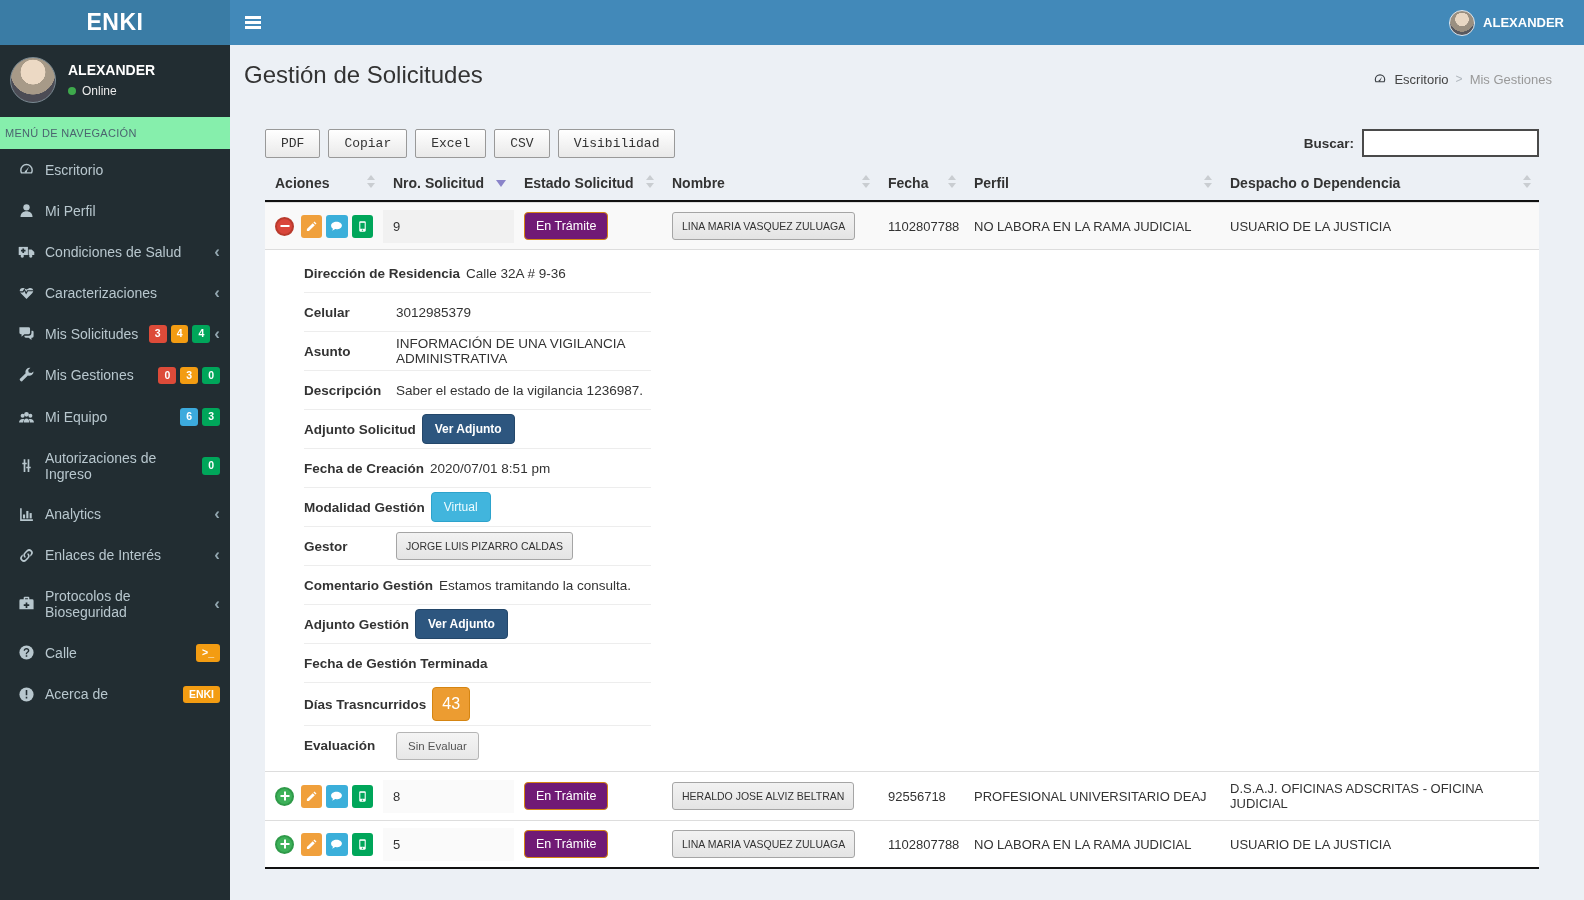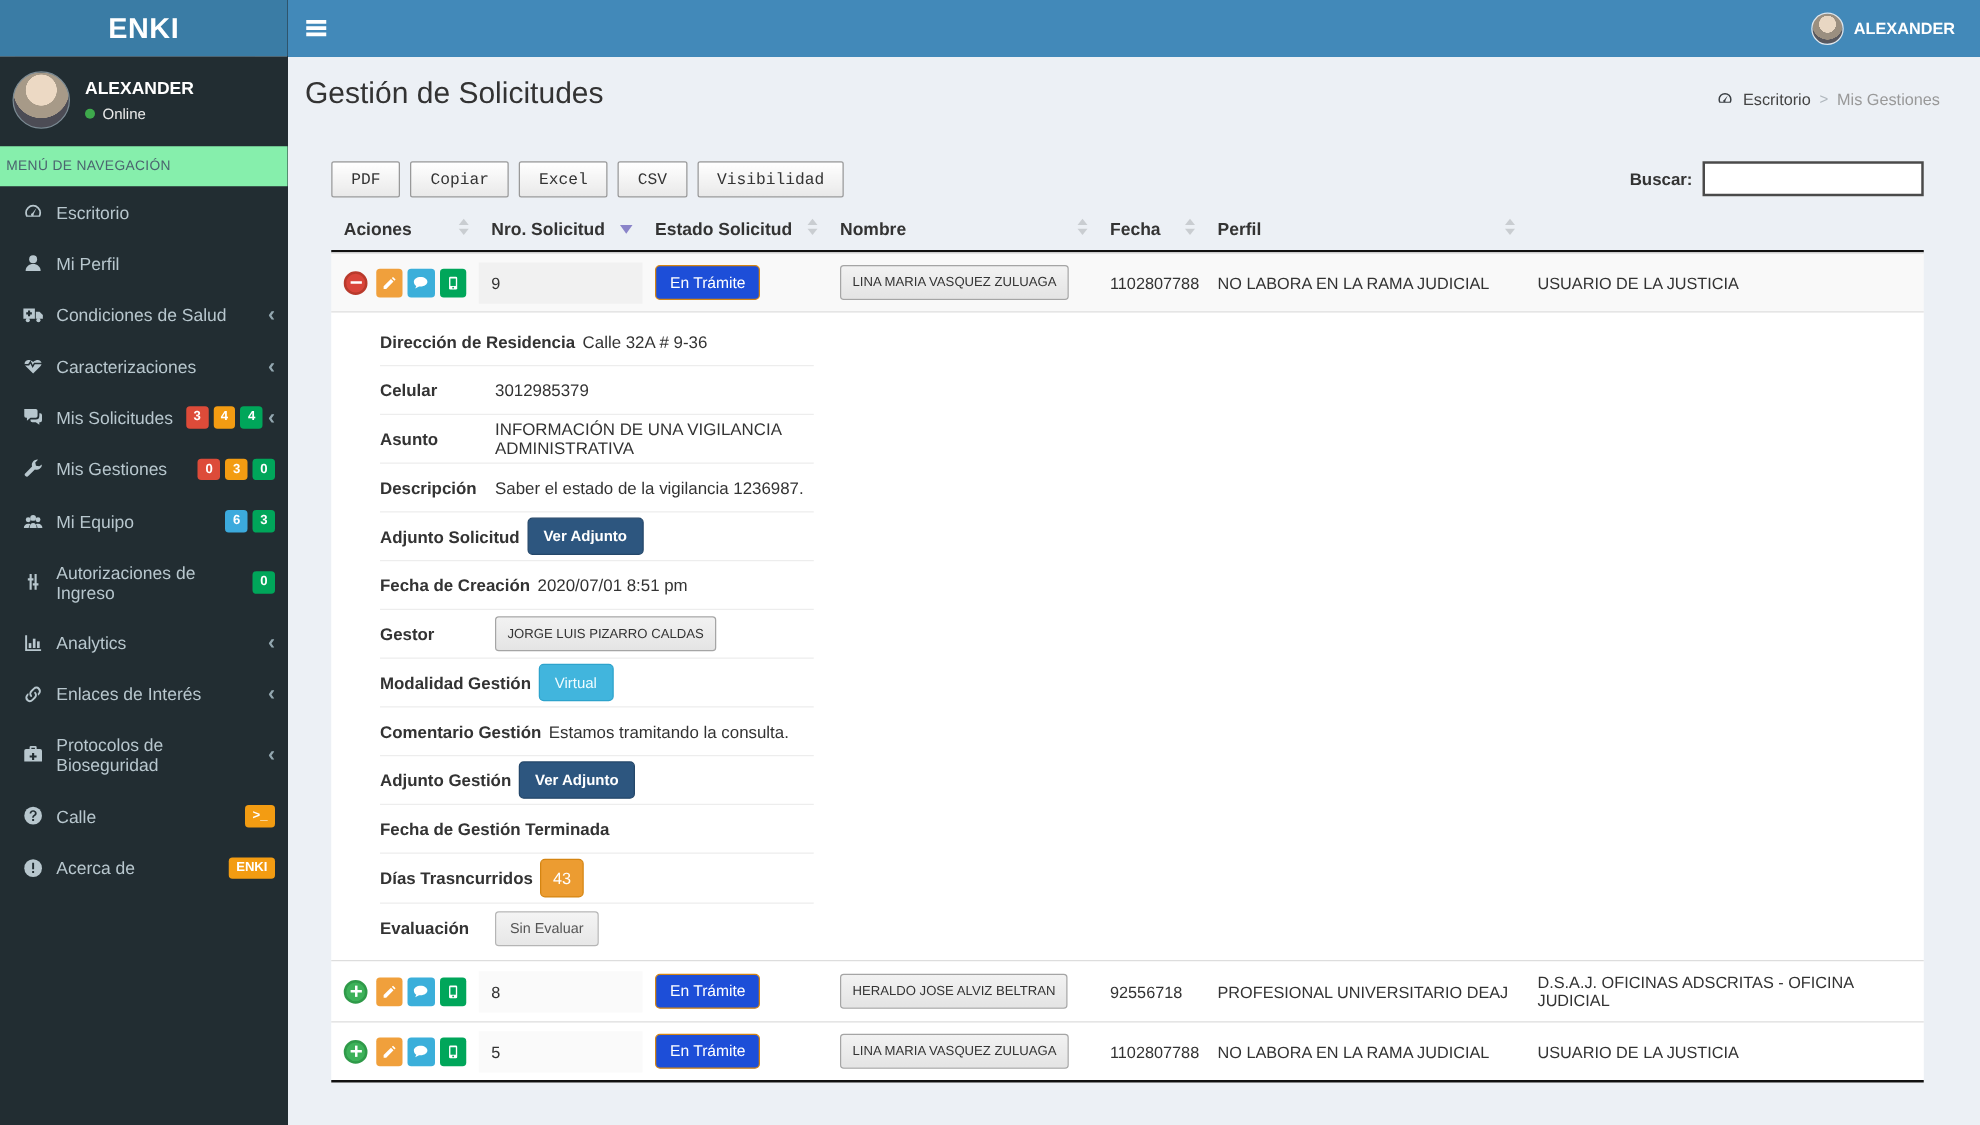--- a/index.html
+++ b/index.html
@@ -96,39 +96,39 @@
   .t-plus  { background:#3db159; border:2px solid #2f9a49; }
   .toggle::before { content:""; position:absolute; left:50%; top:50%; width:9px; height:2px;
     background:#fff; transform:translate(-50%,-50%); }
   .t-plus::after { content:""; position:absolute; left:50%; top:50%; width:2px; height:9px;
     background:#fff; transform:translate(-50%,-50%); }
   .abtn { width:24px; height:23px; border:none; border-radius:3px; cursor:pointer;
     display:flex; align-items:center; justify-content:center; color:#fff; padding:0; }
   .abtn svg { width:13px; height:13px; }
   .ab-orange { background:#f0a03c; } .ab-aqua { background:#3bafda; } .ab-green { background:#00a65a; }
 
-  .badge-estado { display:inline-block; background:#1d4ed8; border:1px solid #d58512; color:#fff;
+  .badge-estado { display:inline-block; background:#701a75; border:1px solid #d58512; color:#fff;
     font-size:12.5px; padding:6px 11px; border-radius:4px; cursor:pointer; }
   .btn-name { font-size:10.5px; color:#333; background:linear-gradient(#f2f2f2,#e4e4e4);
     border:1px solid #a5a5a5; border-radius:3px; padding:7px 9px; cursor:pointer;
     font-family:inherit; white-space:nowrap; }
 
   
   .detail-row { background:#fff; border-top:1px solid #ddd; padding:4px 0 6px 8px; }
   .detail-list { width:378px; }
   .ditem { display:flex; align-items:center; min-height:39px; border-bottom:1px solid #ededed;
     font-size:13.5px; padding:4px 0;margin-left:31px; }
   .ditem:last-child { border-bottom:none; }
   .dlabel { font-weight:700; min-width:86px; margin-right:6px; white-space:nowrap; }
   .dvalue { color:#333; }
   .btn-dark { background:#2d567f; color:#fff; font-size:12px; font-weight:700; border:1px solid #24476a;
     border-radius:4px; padding:7px 12px; cursor:pointer; font-family:inherit; }
   .badge-virtual { background:#41b5dd; color:#eefcff; font-size:12px; border:1px solid #2da3cc;
     border-radius:4px; padding:7px 12px; display:inline-block; }
-  .badge-days { background:#ec9c31; color:#fff; font-size:13px; border:1px solid #d58512;
+  .badge-days { background:#ec9c31; color:#fff; font-size:16px; border:1px solid #d58512;
     border-radius:4px; padding:7px 9px; display:inline-block; }
   .btn-plain { background:linear-gradient(#f4f4f4,#e7e7e7); color:#555; font-size:11.5px;
     border:1px solid #b5b5b5; border-radius:3px; padding:7px 11px; cursor:pointer; font-family:inherit; }
 </style>
 </head>
 <body>
 
 <svg width="0" height="0" style="position:absolute">
   <defs>
     <symbol id="i-gauge" viewBox="0 0 24 24">
@@ -408,20 +408,26 @@
               <i class="up"></i>
               <i class="down"></i>
             </span>
         </div>
         <div class="th c-perfil">
           <span>Perfil</span><span class="sort-both">
               <i class="up"></i>
               <i class="down"></i>
             </span>
         </div>
+        <div class="th c-despacho">
+          <span>Despacho o Dependencia</span><span class="sort-both">
+              <i class="up"></i>
+              <i class="down"></i>
+            </span>
+        </div>
       </div>
 
       <div class="tr main-row row-odd">
         <div class="td c-actions cell-actions">
           <span class="toggle t-minus"></span>
           <button class="abtn ab-orange">
               <svg>
                 <use href="#i-pencil"></use>
               </svg>
             </button>
@@ -468,26 +474,26 @@
           </div>
           <div class="ditem">
             <span class="dlabel">Adjunto Solicitud</span>
             <button class="btn-dark">Ver Adjunto</button>
           </div>
           <div class="ditem">
             <span class="dlabel">Fecha de Creación</span>
             <span class="dvalue">2020/07/01 8:51 pm</span>
           </div>
           <div class="ditem">
+            <span class="dlabel">Modalidad Gestión</span>
+            <span class="badge-virtual">Virtual</span>
+          </div>
+          <div class="ditem">
             <span class="dlabel">Gestor</span>
             <button class="btn-name">JORGE LUIS PIZARRO CALDAS</button>
-          </div>
-          <div class="ditem">
-            <span class="dlabel">Modalidad Gestión</span>
-            <span class="badge-virtual">Virtual</span>
           </div>
           <div class="ditem">
             <span class="dlabel">Comentario Gestión</span>
             <span class="dvalue">Estamos tramitando la consulta.</span>
           </div>
           <div class="ditem">
             <span class="dlabel">Adjunto Gestión</span>
             <button class="btn-dark">Ver Adjunto</button>
           </div>
           <div class="ditem">

